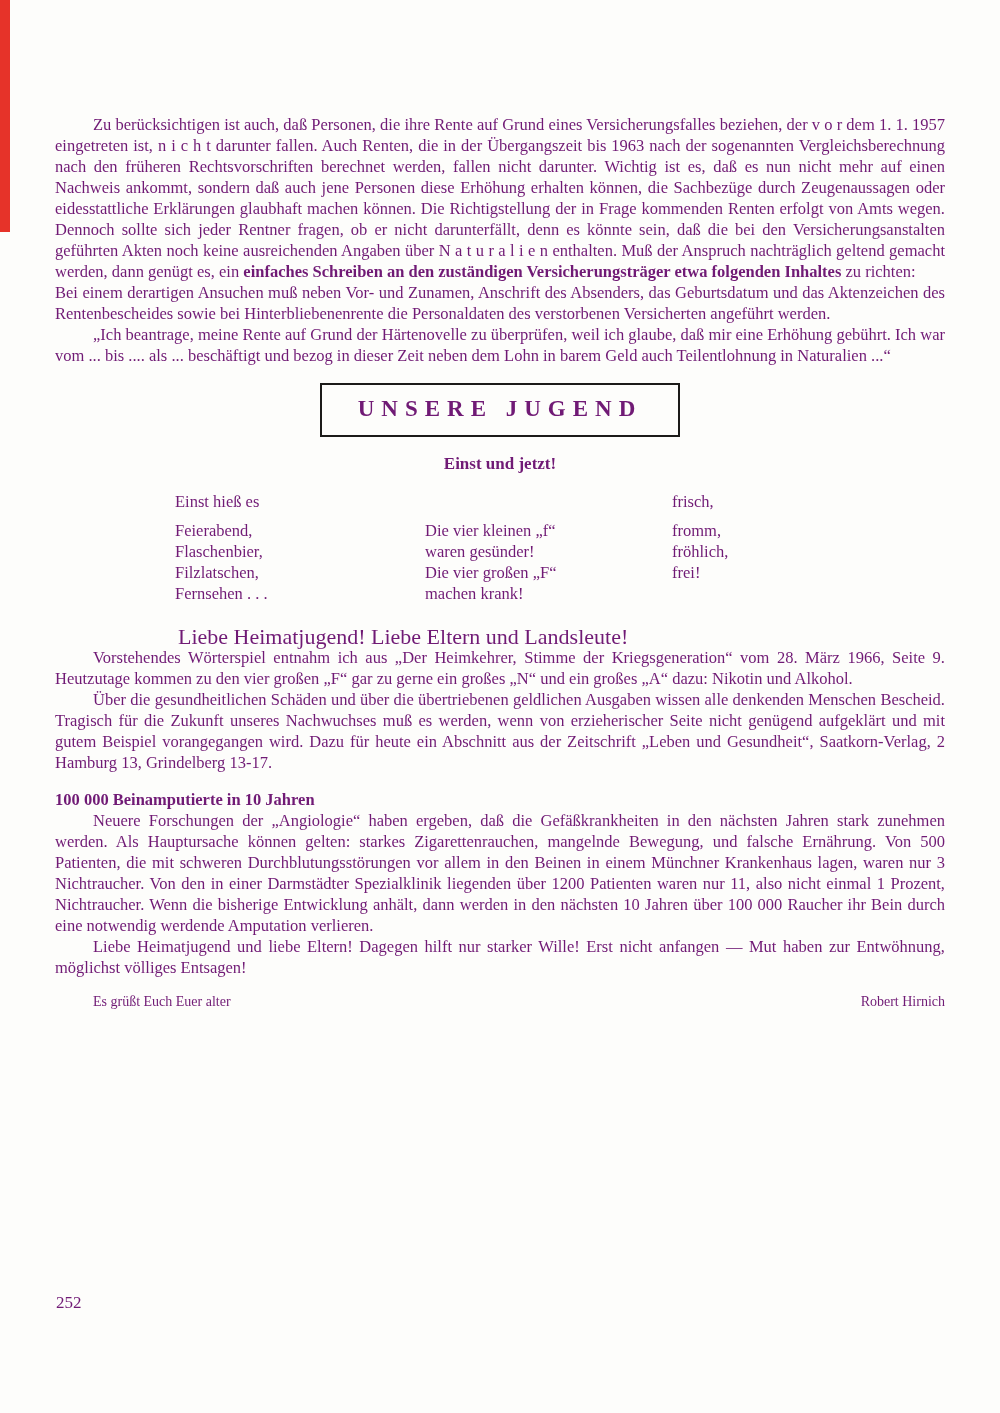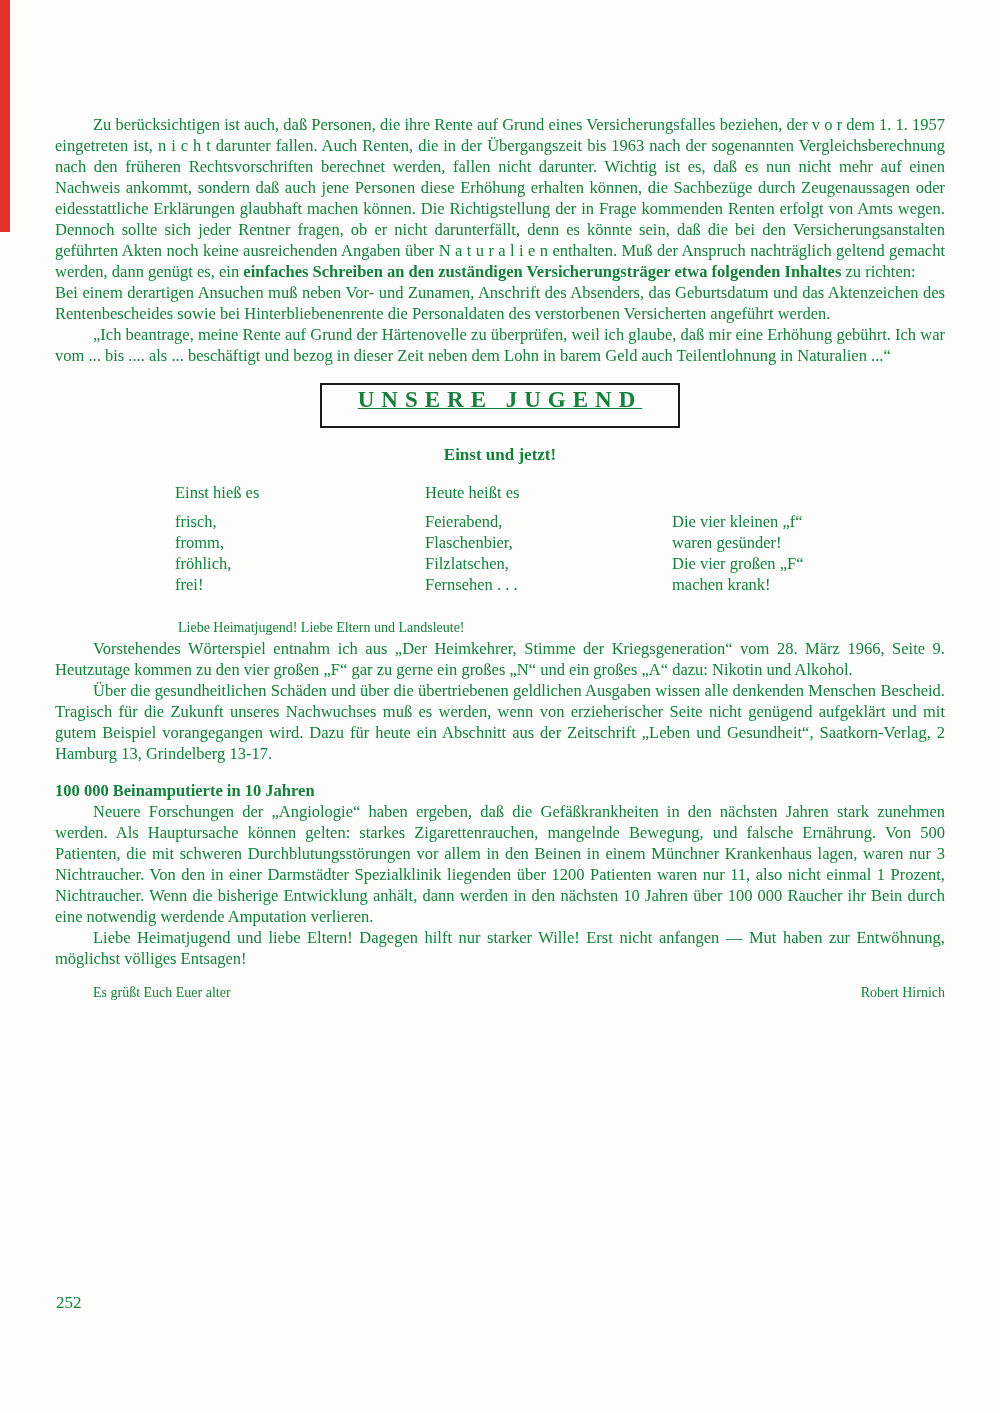--- a/index.html
+++ b/index.html
@@ -3,21 +3,21 @@
 <meta charset="utf-8">
 <style>
   html, body { margin: 0; padding: 0; background: #e9e9e9; }
   .page {
     position: relative;
     width: 1000px;
     height: 1413px;
     margin: 0 auto;
     background: #fdfdfb;
     font-family: "Liberation Serif", "DejaVu Serif", serif;
-    color: #15803d;
+    color: #701a75;
     overflow: hidden;
   }
   .red-stripe {
     position: absolute;
     left: 0; top: 0;
     width: 10px; height: 232px;
   }
   .content {
     position: absolute;
     left: 55px; right: 55px; top: 114px;
@@ -27,23 +27,22 @@
     font-size: 16.5px;
     line-height: 21px;
     text-align: justify;
   }
   .indent { text-indent: 38px; }
   .quote { margin-left: 33px; text-indent: 38px; }
 
   .box-wrap { display: flex; justify-content: center; margin-top: 17px; }
   .title-box {
     border: 2.5px solid #1c1b19;
-    padding: 2px 36px 13px 36px;
+    padding: 11px 36px 13px 36px;
     background: #fdfdfb;
-    text-decoration: underline;
   }
   .box-title {
     font-weight: 700;
     font-size: 23px;
     letter-spacing: 7px;
     white-space: nowrap;
   }
   .subtitle {
     margin-top: 16px;
     text-align: center;
@@ -56,21 +55,21 @@
     padding-left: 120px;
     display: grid;
     grid-template-columns: 250px 247px auto;
     font-size: 16.5px;
     line-height: 21px;
   }
   .jt-head { font-weight: 400; padding-bottom: 8px; }
   .greeting {
     margin-top: 22px;
     margin-left: 123px;
-    font-size: 14px;
+    font-size: 22px;
     line-height: 21px;
   }
   .mt12 { margin-top: 12px; }
   .mt13 { margin-top: 13px; }
   .mt20 { margin-top: 20px; }
   .section-heading {
     margin-top: 16px;
     font-weight: 700;
     font-size: 16.5px;
     line-height: 21px;
@@ -110,21 +109,20 @@
     <div class="box-wrap">
       <div class="title-box">
         <span class="box-title">UNSERE JUGEND</span>
       </div>
     </div>
 
     <div class="subtitle">Einst und jetzt!</div>
 
     <div class="jt-grid">
       <div class="jt-head">Einst hieß es</div>
-      <div class="jt-head">Heute heißt es</div>
       <div class="jt-head"></div>
 
       <div>frisch,</div>
       <div>Feierabend,</div>
       <div>Die vier kleinen „f“</div>
 
       <div>fromm,</div>
       <div>Flaschenbier,</div>
       <div>waren gesünder!</div>
 

